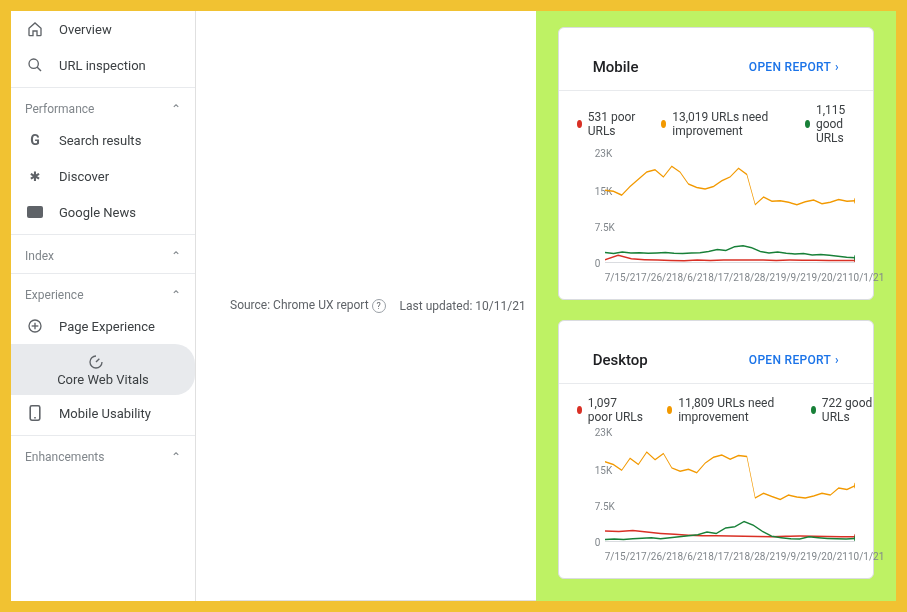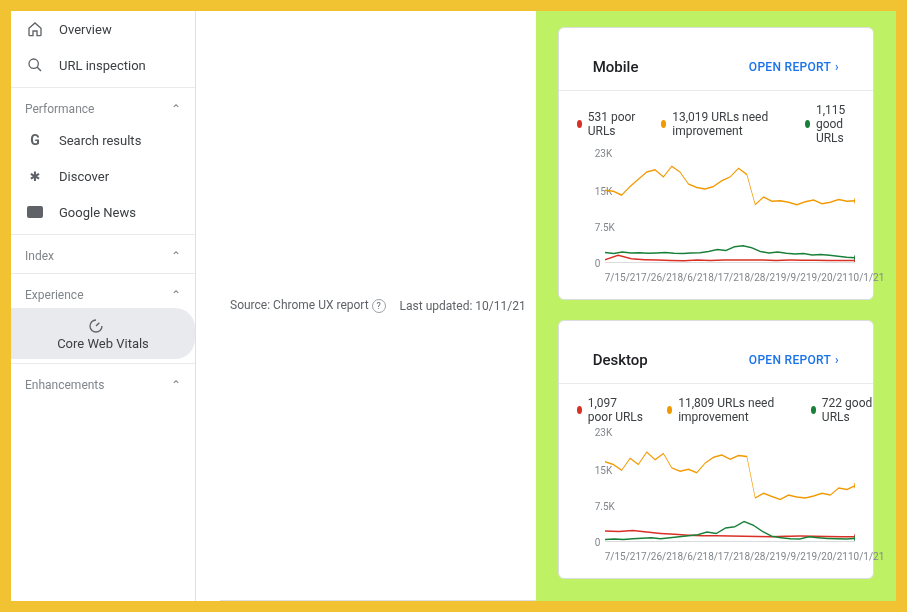--- a/index.html
+++ b/index.html
@@ -87,28 +87,47 @@
     <div class="side-section">
       <span>Index</span>
       <span class="chev">⌃</span>
     </div>
     <div class="divider"></div>
 
     <div class="side-section">
       <span>Experience</span>
       <span class="chev">⌃</span>
     </div>
+    <div class="side-item">
+      <span class="icon">
+          <svg width="16" height="16" viewBox="0 0 24 24" fill="none" stroke="currentColor" stroke-width="2">
+            <circle cx="12" cy="12" r="9"></circle>
+            <line x1="12" y1="7" x2="12" y2="17"></line>
+            <line x1="7" y1="12" x2="17" y2="12"></line>
+          </svg>
+        </span>
+      <span class="label">Page Experience</span>
+    </div>
     <div class="side-item active">
       <span class="icon">
           <svg width="16" height="16" viewBox="0 0 24 24" fill="none" stroke="currentColor" stroke-width="2">
             <path d="M12 3a9 9 0 1 0 9 9"></path>
             <path d="M12 12l5-5"></path>
           </svg>
         </span>
       <span class="label">Core Web Vitals</span>
+    </div>
+    <div class="side-item">
+      <span class="icon">
+          <svg width="12" height="16" viewBox="0 0 14 20" fill="none" stroke="currentColor" stroke-width="2">
+            <rect x="1" y="1" width="12" height="18" rx="2"></rect>
+            <line x1="6" y1="16" x2="8" y2="16"></line>
+          </svg>
+        </span>
+      <span class="label">Mobile Usability</span>
     </div>
     <div class="divider"></div>
 
     <div class="side-section">
       <span>Enhancements</span>
       <span class="chev">⌃</span>
     </div>
     <div class="side-item">
       
       

